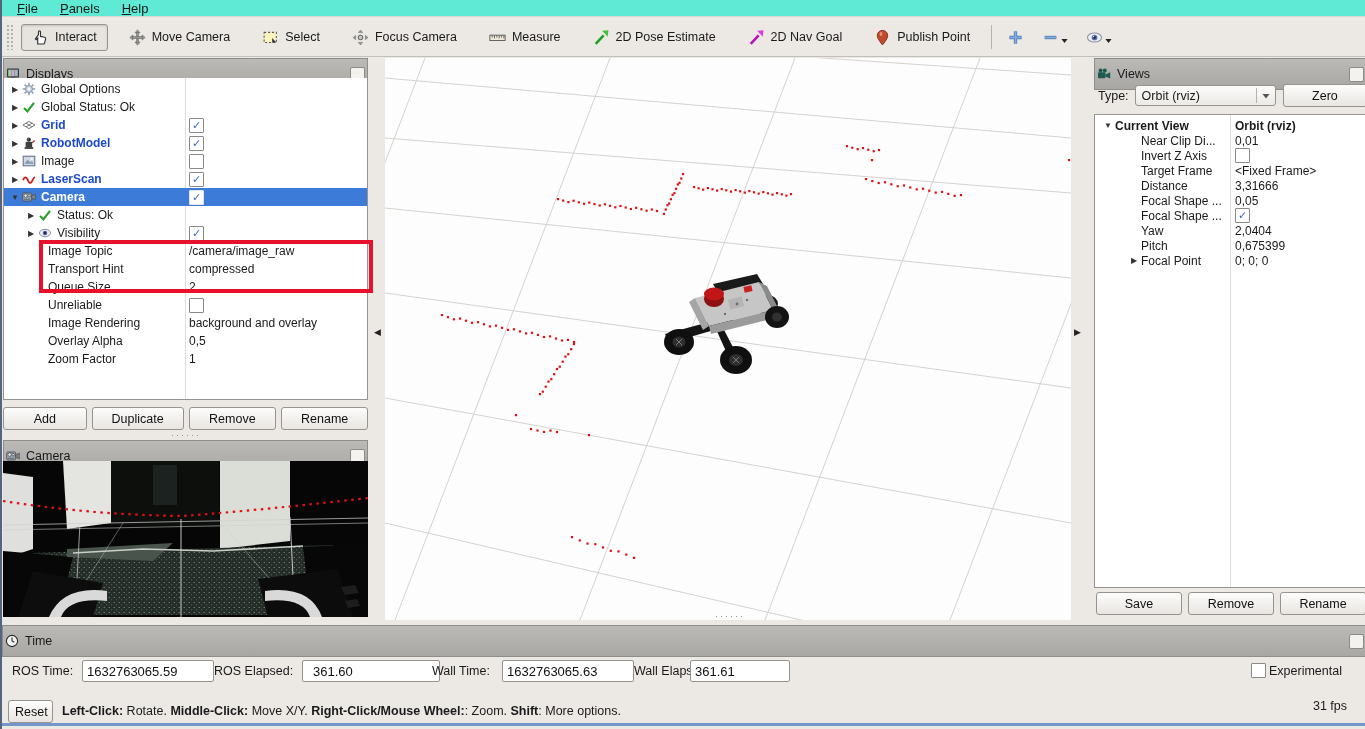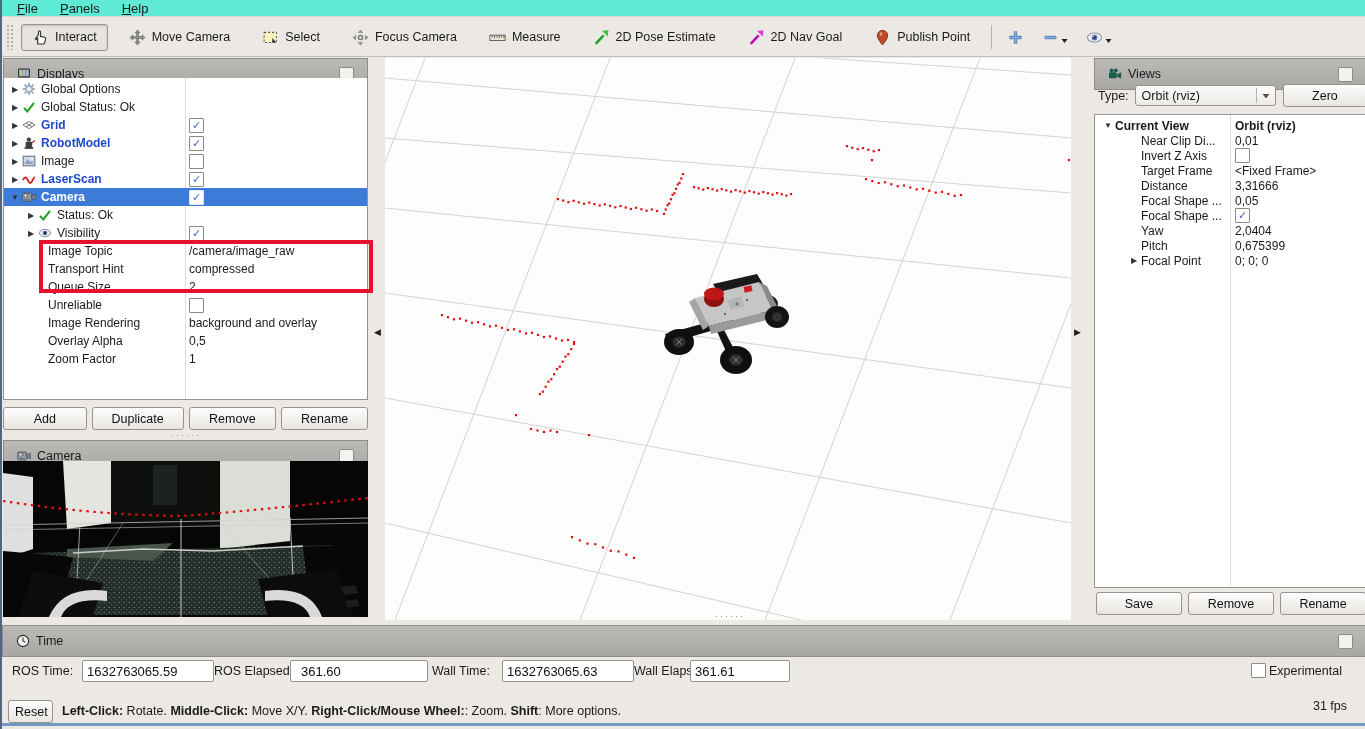--- a/index.html
+++ b/index.html
@@ -22,21 +22,21 @@
   .tool.active{background:#e7e4df;border:1px solid #97948f;border-radius:3px;
                box-shadow:inset 0 1px 2px rgba(0,0,0,.15);}
   .ticon{width:17px;height:17px;display:inline-block;}
   .ticon svg{width:17px;height:17px;display:block;}
   .tsep{width:1px;height:24px;background:#b5b3af;margin:0 10px;}
   .vctl{display:flex;align-items:flex-start;gap:2px;padding:3px 5px;}
   .caret{width:7px;height:6px;margin-top:9px;}
   .caret svg{width:7px;height:6px;display:block;}
   
   .panel-title{height:32px;background:linear-gradient(#bcbab7,#a9a7a4);border:1px solid #8f8d8a;
-     display:flex;align-items:center;padding:0 13px;box-sizing:border-box;font-size:12.5px;gap:6px;}
+     display:flex;align-items:center;padding:0 2px;box-sizing:border-box;font-size:12.5px;gap:6px;}
   .pticon{width:14px;height:14px;}
   .pticon svg{width:14px;height:14px;display:block;}
   .float-btn{margin-left:auto;width:13px;height:13px;background:#f4f2ef;border:1px solid #8d8b88;border-radius:2px;}
   .pbtn{background:linear-gradient(#fdfdfc,#e8e5e1);border:1px solid #97948f;border-radius:3px;
         font-size:12.5px;height:23px;font-family:inherit;color:#111;}
   
   #left-col{left:1px;top:58px;width:365px;height:562px;}
   #displays-tree{position:absolute;left:0;top:20px;width:365px;height:322px;background:#fff;
                  border:1px solid #97948f;border-top:none;box-sizing:border-box;overflow:hidden;}
   #displays-divider{position:absolute;left:181px;top:0;bottom:0;width:1px;background:#e0deda;}
@@ -818,21 +818,21 @@
       </span>
     <span>Time</span>
     <span class="float-btn"></span>
   </div>
   <div id="time-fields">
     <span id="exp-cb" class="cb"></span>
     <span id="exp-label">Experimental</span>
   <span class="tf-label" style="left: 10px;">ROS Time:</span>
       <input value="1632763065.59" style="left: 80px; width: 122px;">
       <span class="tf-label" style="left: 212px;">ROS Elapsed:</span>
-      <input value="361.60" style="left: 288px; width: 122px; padding-left: 10px;">
+      <input value="361.60" style="left: 300px; width: 122px; padding-left: 10px;">
       <span class="tf-label" style="left: 430px;">Wall Time:</span>
       <input value="1632763065.63" style="left: 500px; width: 122px;">
       <span class="tf-label" style="left: 632px;">Wall Elapsed:</span>
       <input value="361.61" style="left: 688px; width: 90px;">
     </div>
   <div id="status-row">
     <button id="reset-btn" class="pbtn">Reset</button>
     <span id="help-text"><b>Left-Click:</b><span> Rotate. </span><b>Middle-Click:</b><span> Move X/Y. </span><b>Right-Click/Mouse Wheel:</b><span>: Zoom. </span><b>Shift</b><span>: More options.</span></span>
     <span id="fps">31 fps</span>
   </div>

